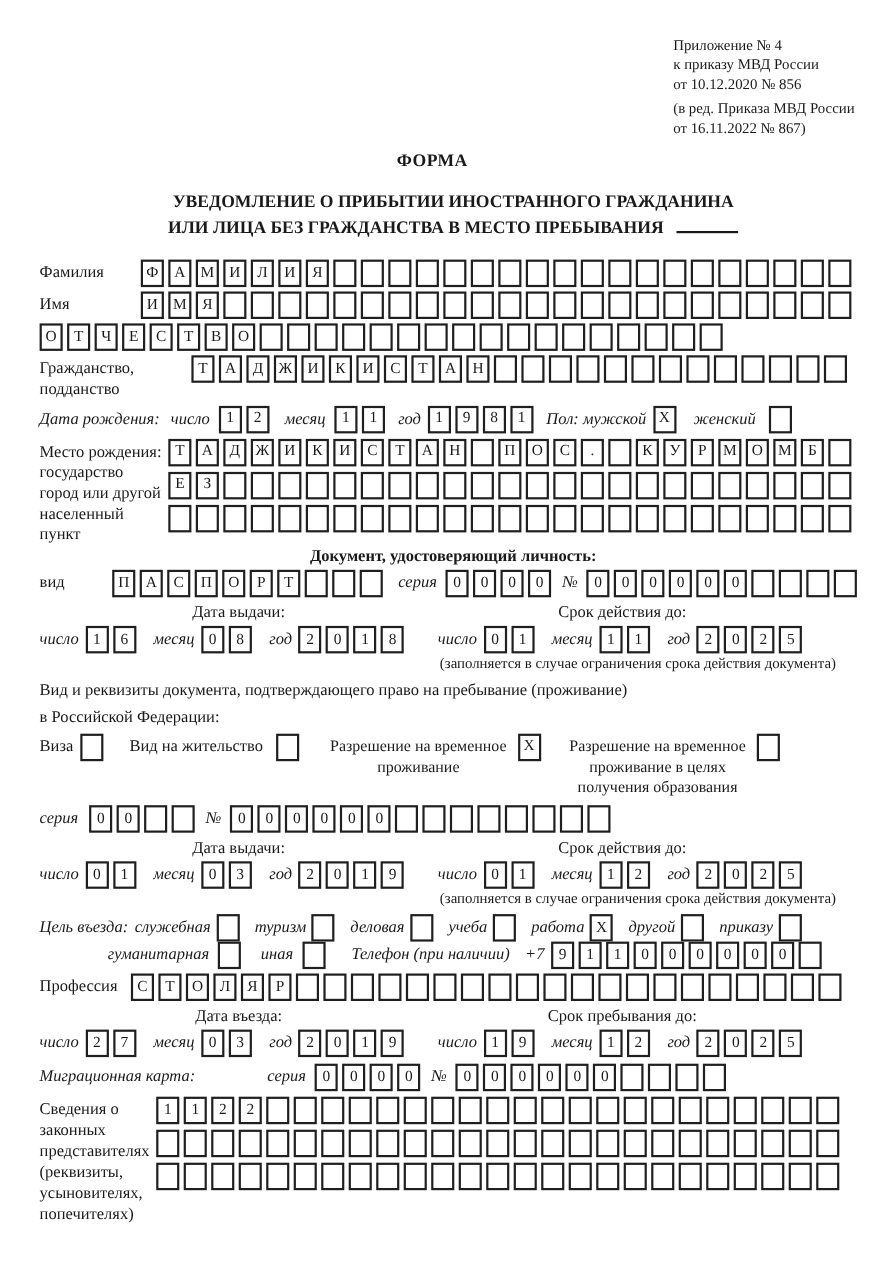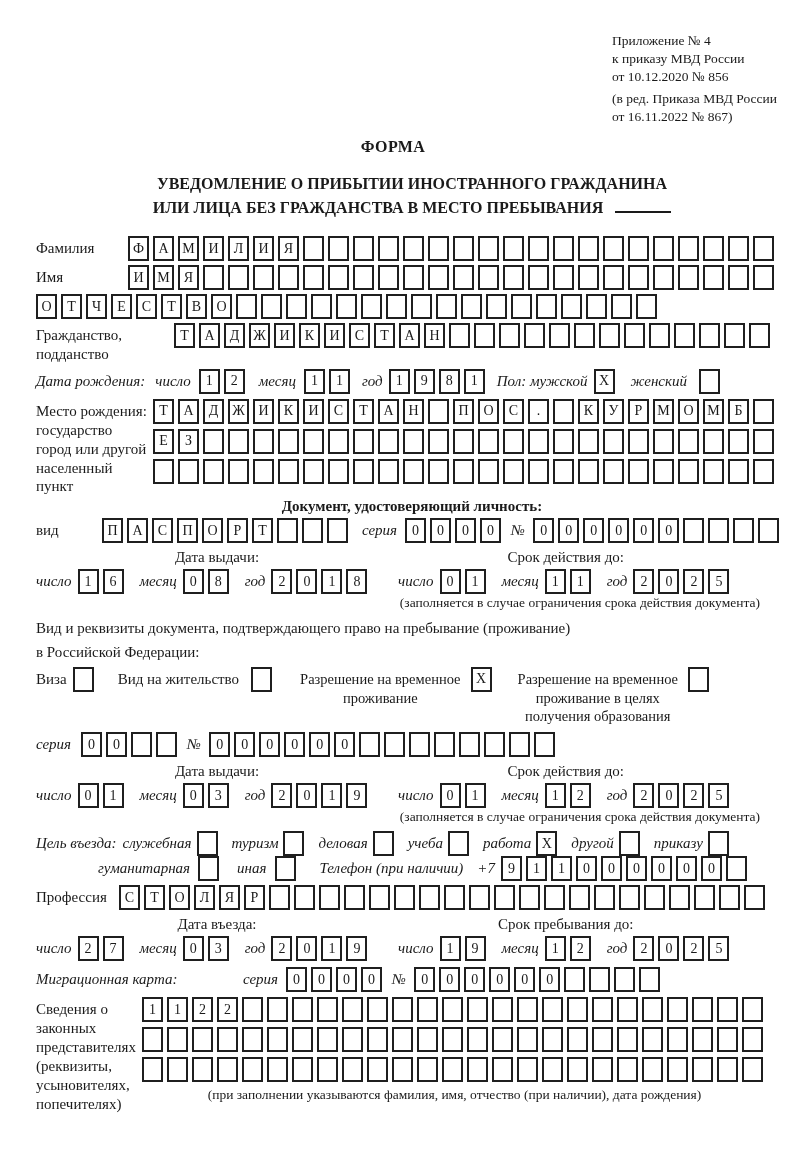--- a/index.html
+++ b/index.html
@@ -781,17 +781,16 @@
           <span class="cell"></span>
           <span class="cell"></span>
           <span class="cell"></span>
           <span class="cell"></span>
           <span class="cell"></span>
           <span class="cell"></span>
           <span class="cell"></span>
           <span class="cell"></span>
           <span class="cell"></span>
         </div>
-      <div class="reps-note">(при заполнении указываются фамилия, имя, отчество (при наличии), дата рождения)</div>
     </div>
   </div>
 
 </div>
 
 </body></html>

